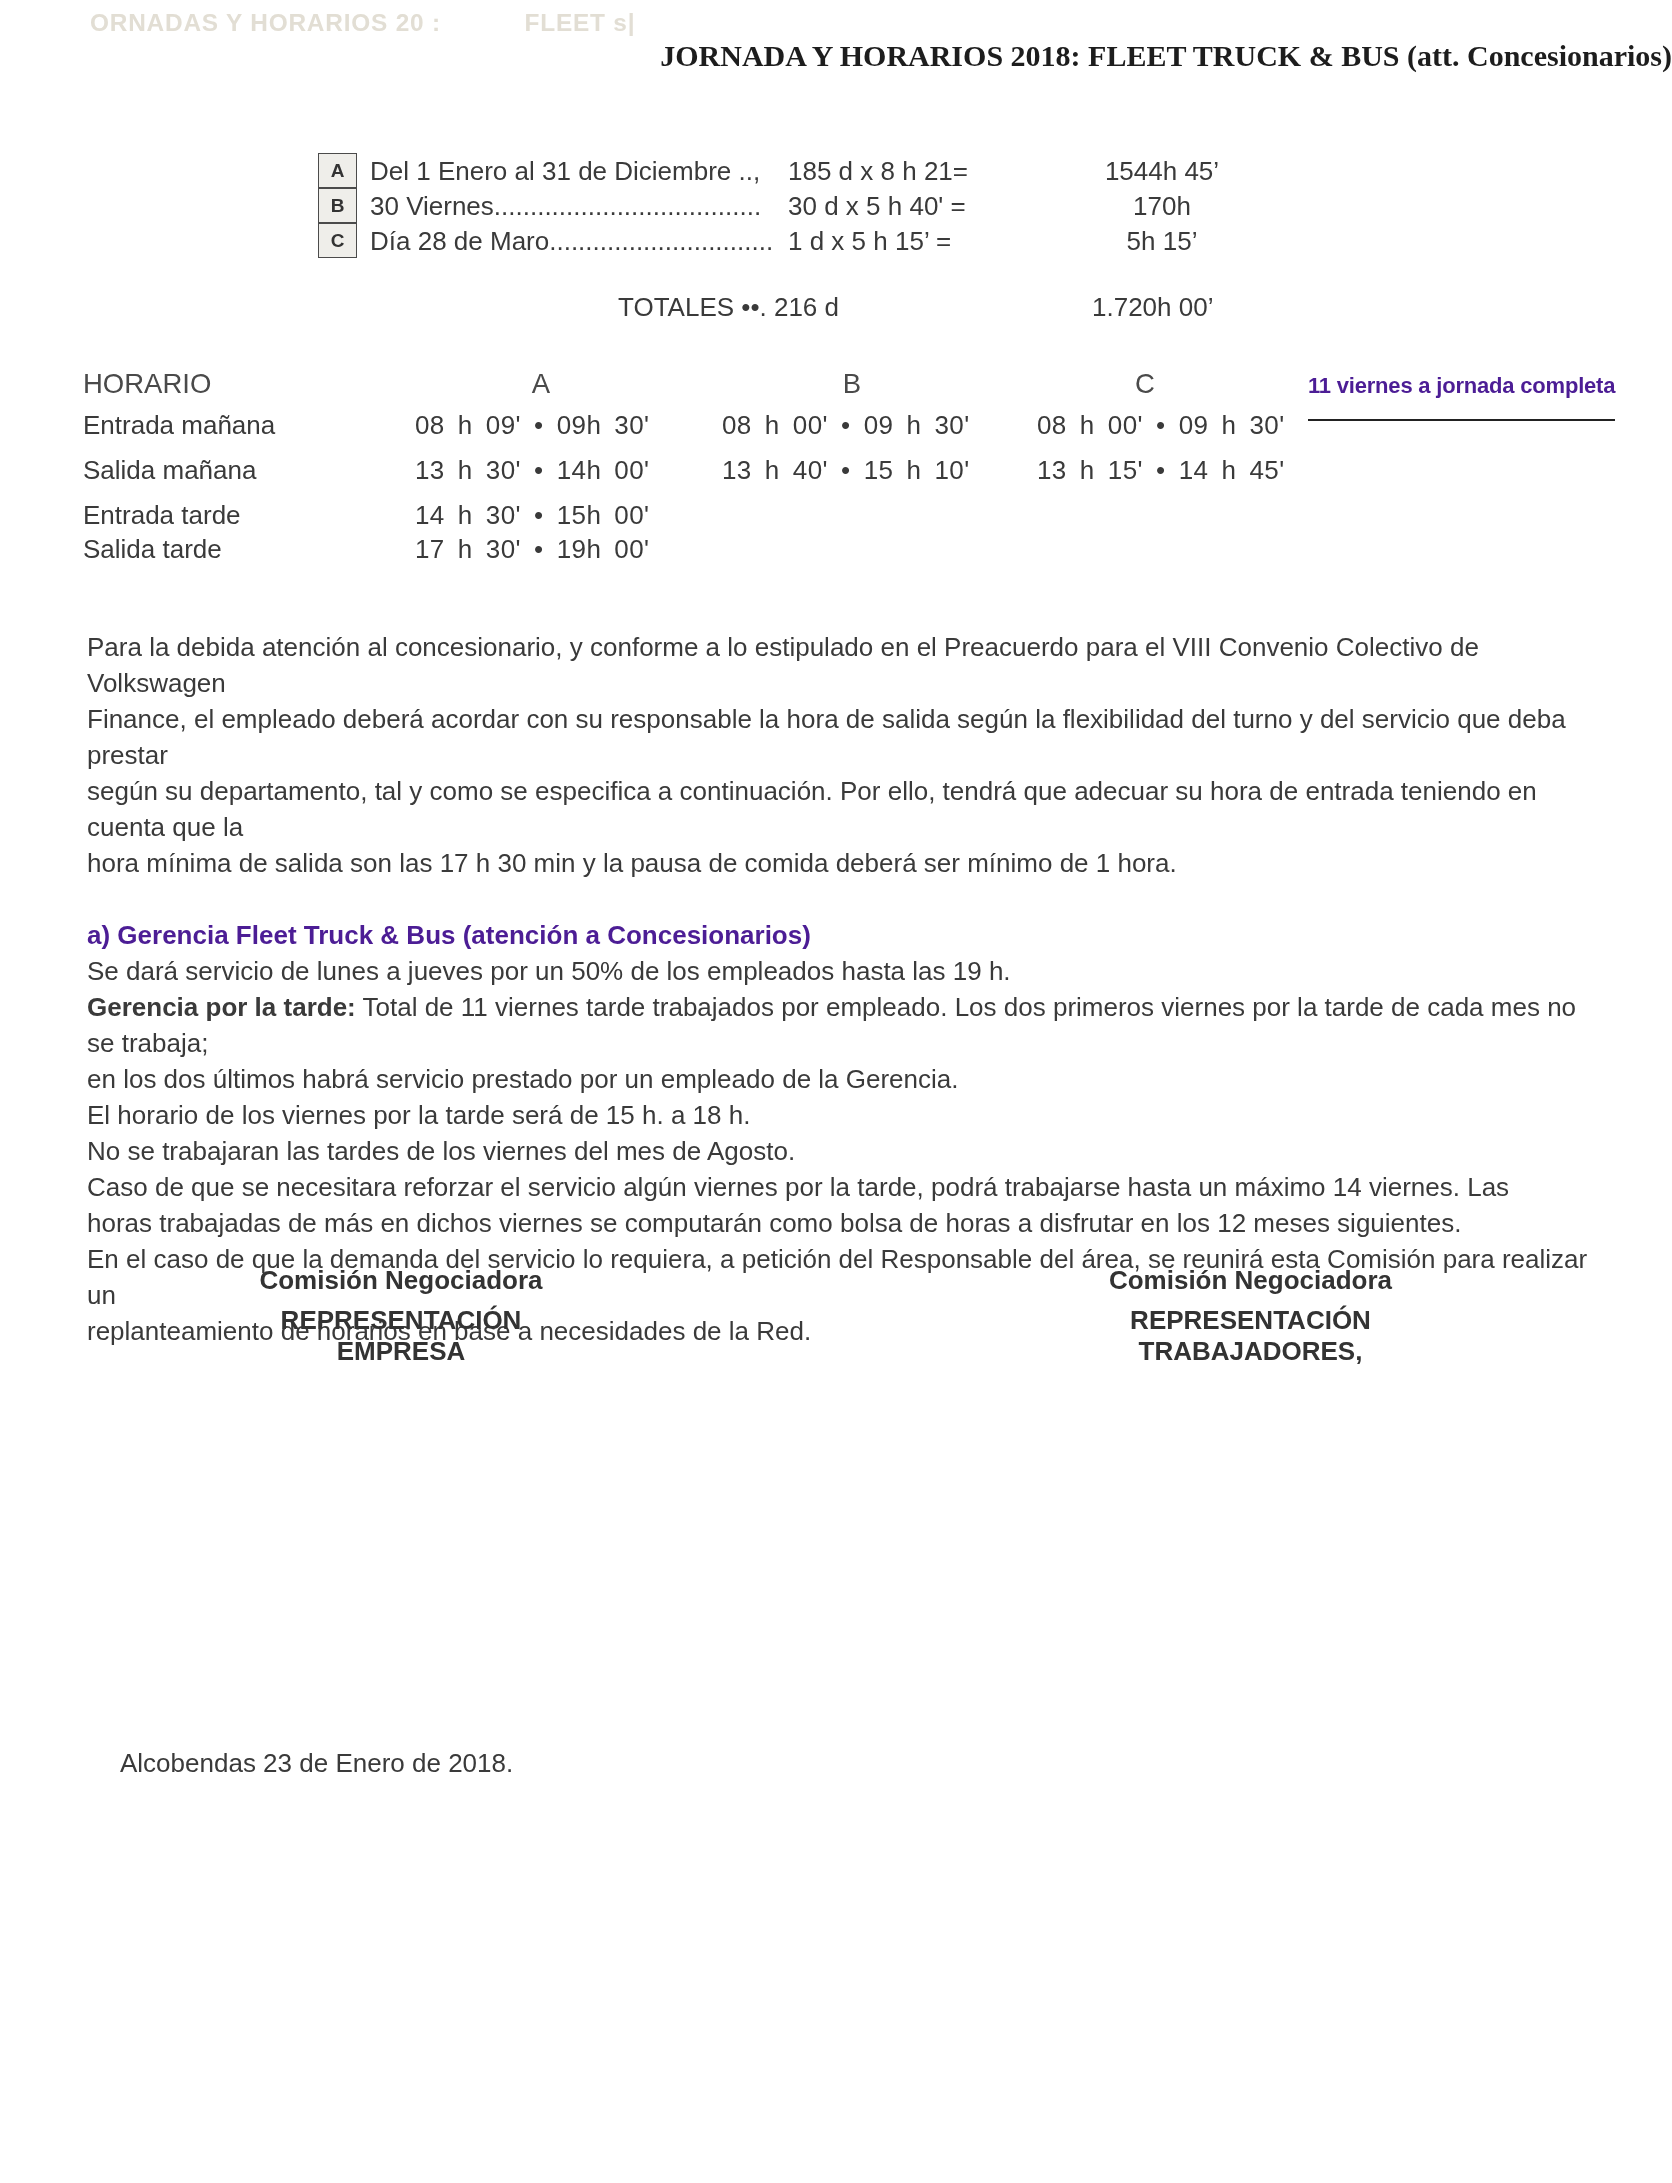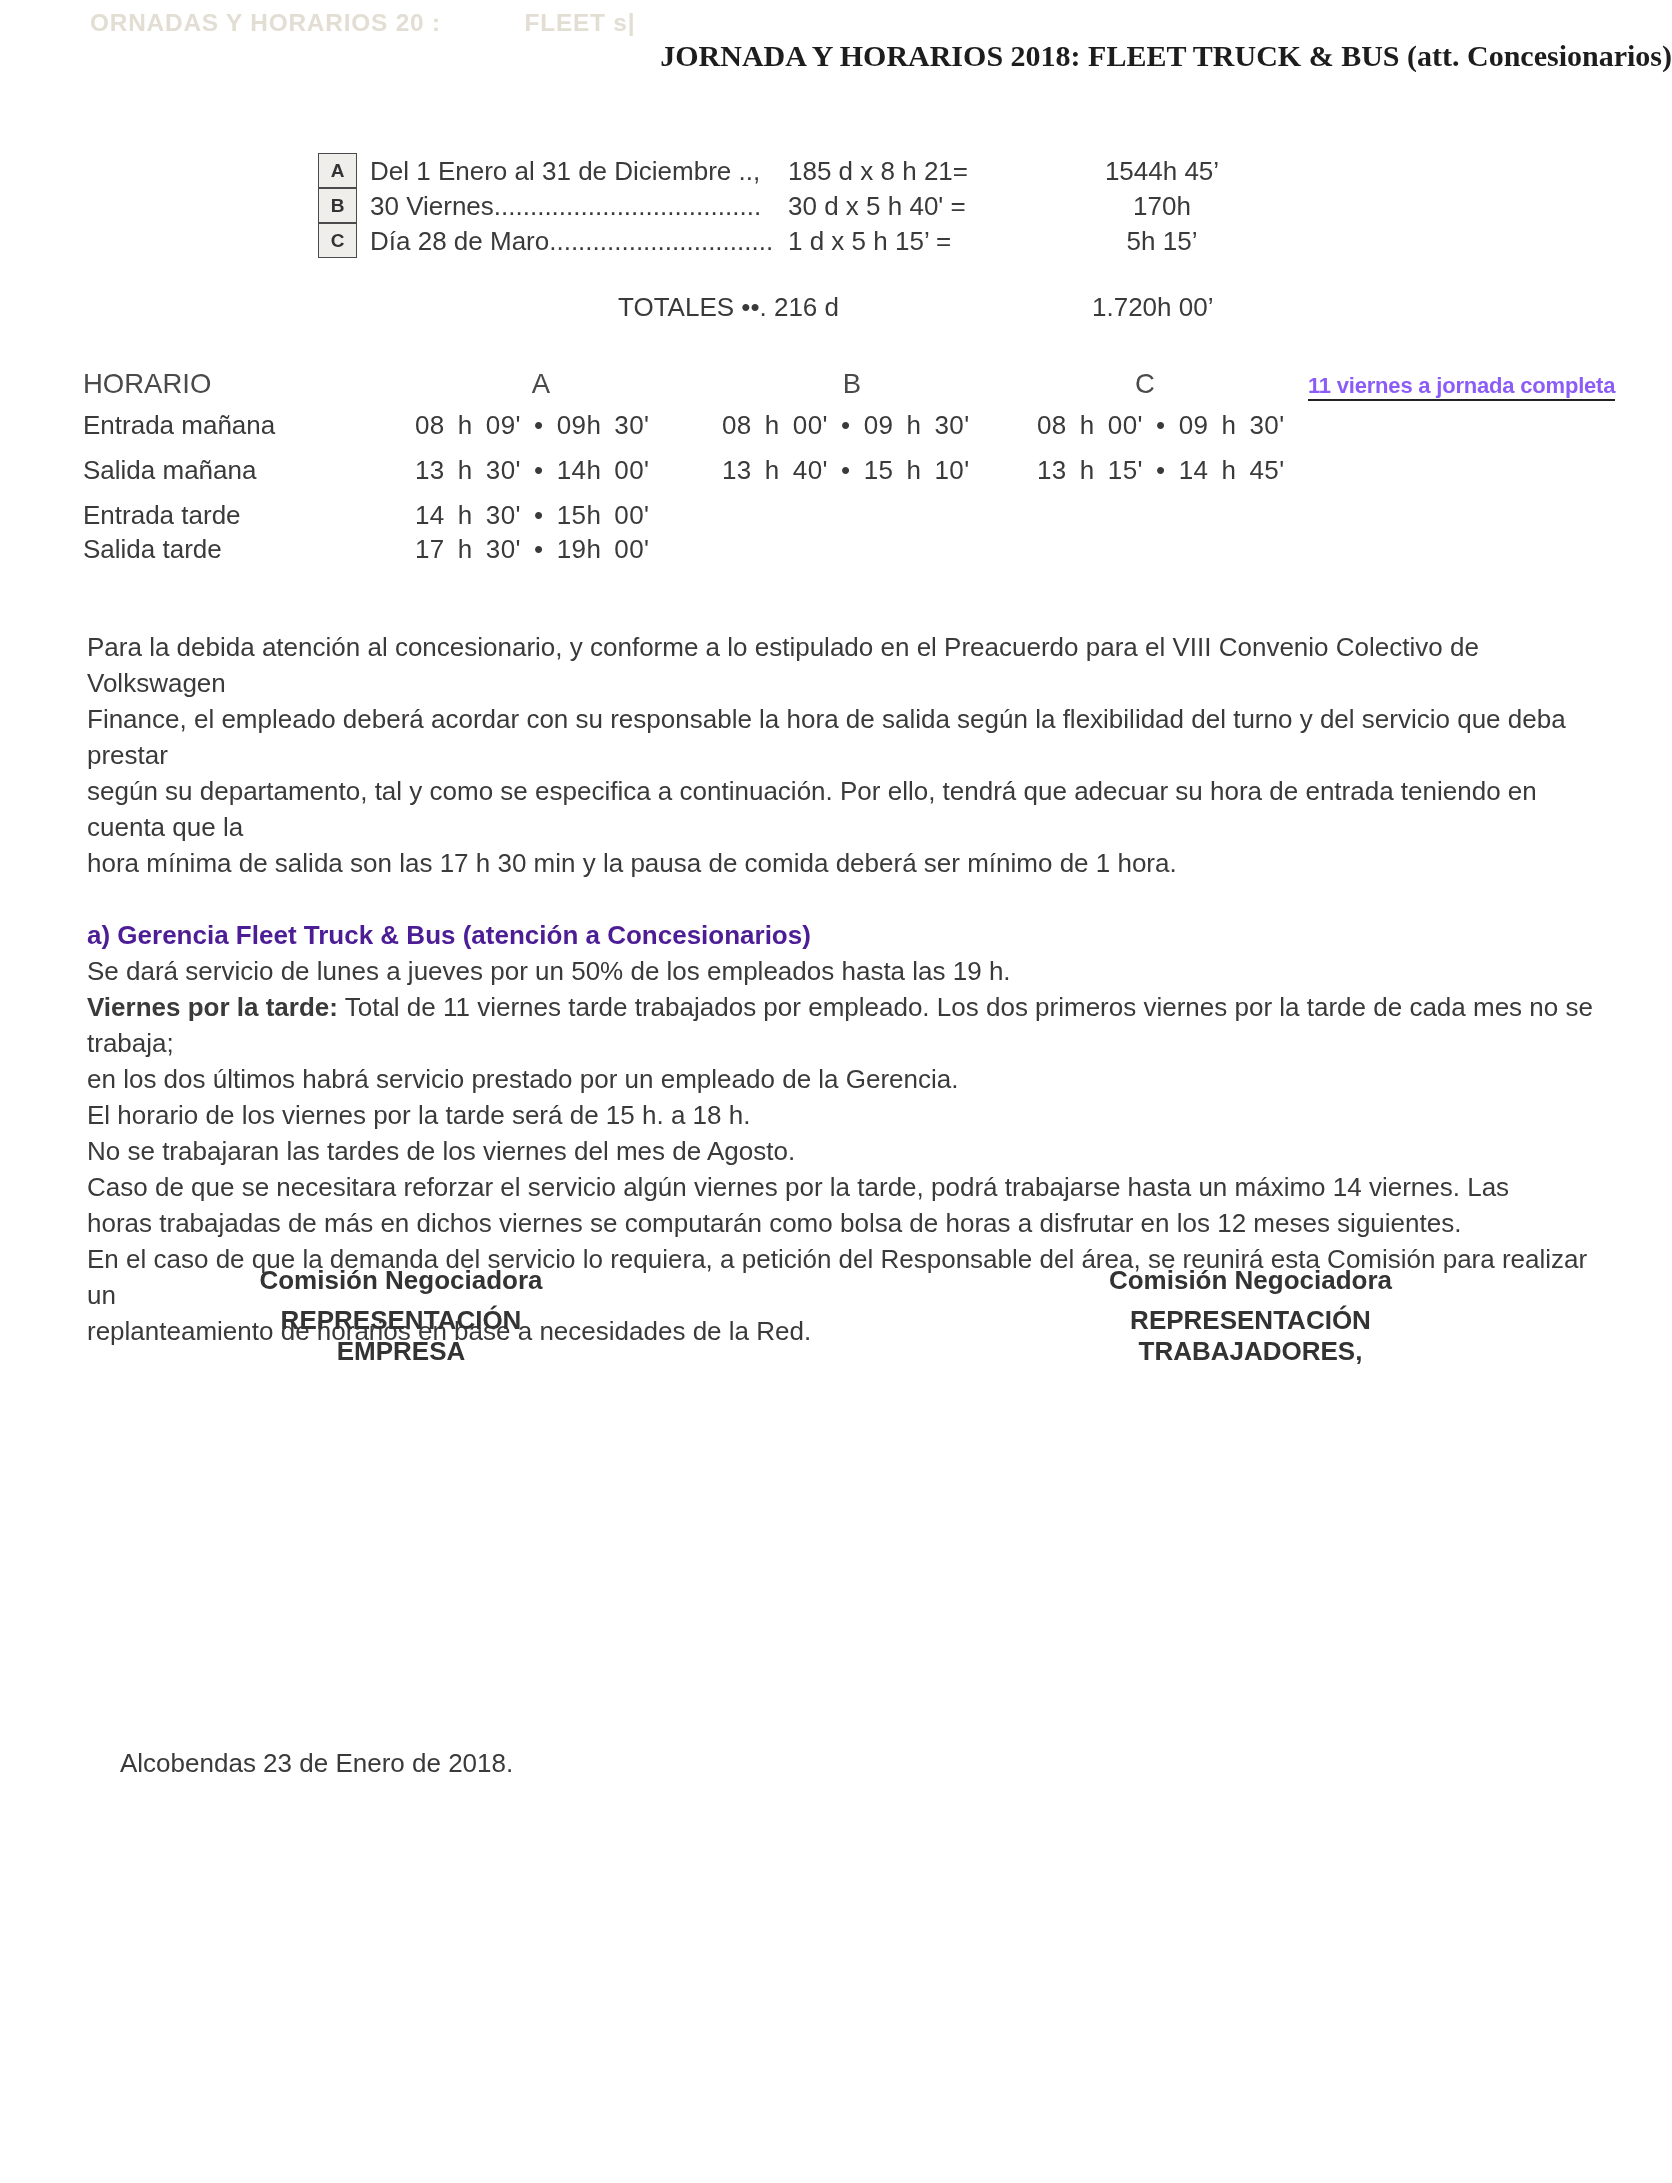--- a/index.html
+++ b/index.html
@@ -38,22 +38,22 @@
   .totals-row { position:relative; margin-top:33px; height:35px; }
   .totals-label { position:absolute; left:300px; white-space:nowrap; }
   .totals-value { position:absolute; left:774px; white-space:nowrap; }
 
   
   .schedule { position:absolute; top:368px; left:83px; width:1569px; font-size:26px; }
   .hrow { display:grid; grid-template-columns:332px 307px 315px 271px 1fr; align-items:baseline; }
   .hrow.header { height:42px; font-size:27.5px; color:#4a4a4a; }
   .col-letter { text-align:center; padding-right:55px; }
   .hnote {
-    font-size:22px; font-weight:bold; color:#8b5cf6; letter-spacing:-0.2px;
-    border-bottom:2.4px solid #222; padding-bottom:0; justify-self:start;
+    font-size:22px; font-weight:bold; color:#4c1d95; letter-spacing:-0.2px;
+    border-bottom:2.4px solid #222; padding-bottom:20px; justify-self:start;
     white-space:nowrap;
   }
   .hrow.r1, .hrow.r2 { height:45px; }
   .hrow.r3, .hrow.r4 { height:34px; }
   .tcell { white-space:nowrap; word-spacing:5.5px; letter-spacing:0.4px; }
   .rlabel { white-space:nowrap; }
 
   
   .content {
     position:absolute; top:629px; left:87px; width:1522px;
@@ -152,21 +152,21 @@
       <span class="line">Para la debida atención al concesionario, y conforme a lo estipulado en el Preacuerdo para el VIII Convenio Colectivo de Volkswagen</span>
       <span class="line">Finance, el empleado deberá acordar con su responsable la hora de salida según la flexibilidad del turno y del servicio que deba prestar</span>
       <span class="line">según su departamento, tal y como se especifica a continuación. Por ello, tendrá que adecuar su hora de entrada teniendo en cuenta que la</span>
       <span class="line">hora mínima de salida son las 17 h 30 min y la pausa de comida deberá ser mínimo de 1 hora.</span>
     </div>
 
     <div class="heading-a">a) Gerencia Fleet Truck &amp; Bus (atención a Concesionarios)</div>
 
     <div>
       <span class="line">Se dará servicio de lunes a jueves por un 50% de los empleados hasta las 19 h.</span>
-      <span class="line"><span class="bold">Viernes por la tarde:</span><span> Total de 11 viernes tarde trabajados por empleado. Los dos primeros viernes por la tarde de cada mes no se trabaja;</span></span>
+      <span class="line"><span class="bold">Gerencia por la tarde:</span><span> Total de 11 viernes tarde trabajados por empleado. Los dos primeros viernes por la tarde de cada mes no se trabaja;</span></span>
       <span class="line">en los dos últimos habrá servicio prestado por un empleado de la Gerencia.</span>
       <span class="line">El horario de los viernes por la tarde será de 15 h. a 18 h.</span>
       <span class="line">No se trabajaran las tardes de los viernes del mes de Agosto.</span>
       <span class="line">Caso de que se necesitara reforzar el servicio algún viernes por la tarde, podrá trabajarse hasta un máximo 14 viernes. Las</span>
       <span class="line">horas trabajadas de más en dichos viernes se computarán como bolsa de horas a disfrutar en los 12 meses siguientes.</span>
     </div>
 
     <div class="para-close">
       <span class="line">En el caso de que la demanda del servicio lo requiera, a petición del Responsable del área, se reunirá esta Comisión para realizar un</span>
       <span class="line">replanteamiento de horarios en base a necesidades de la Red.</span>

